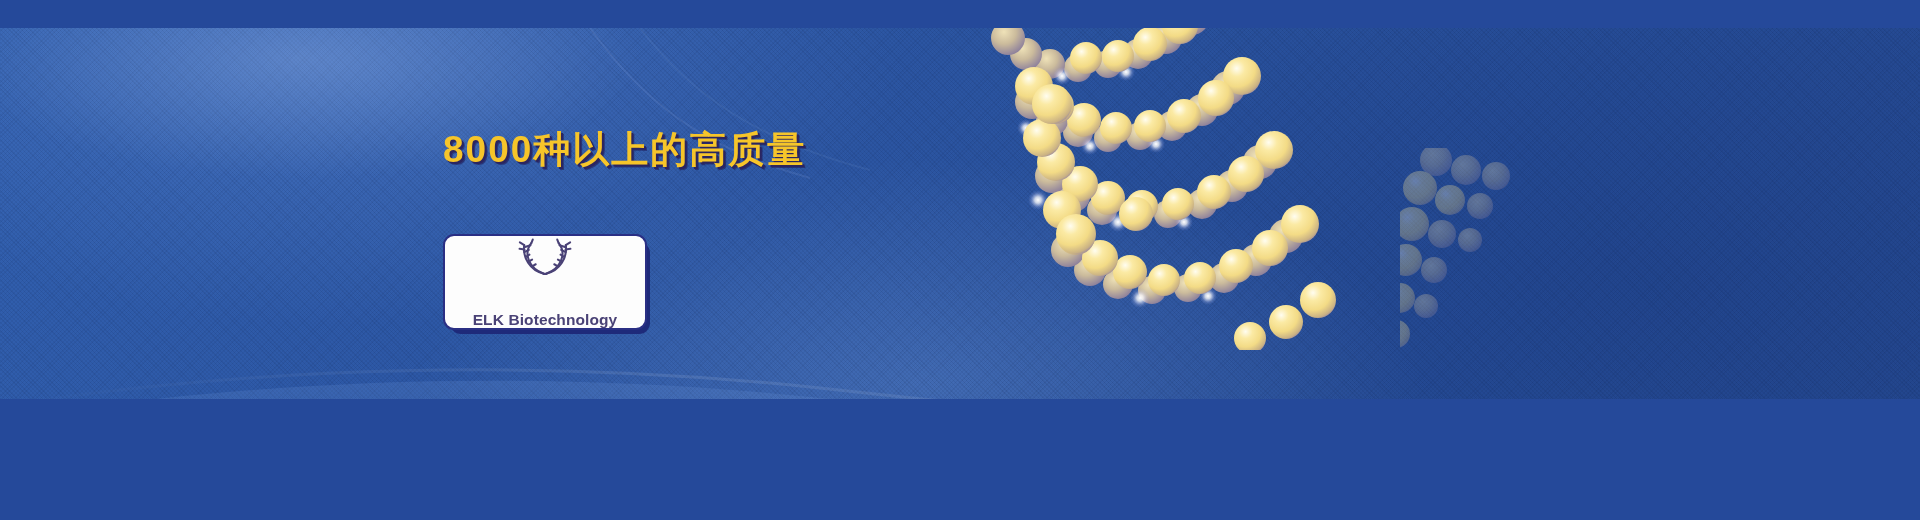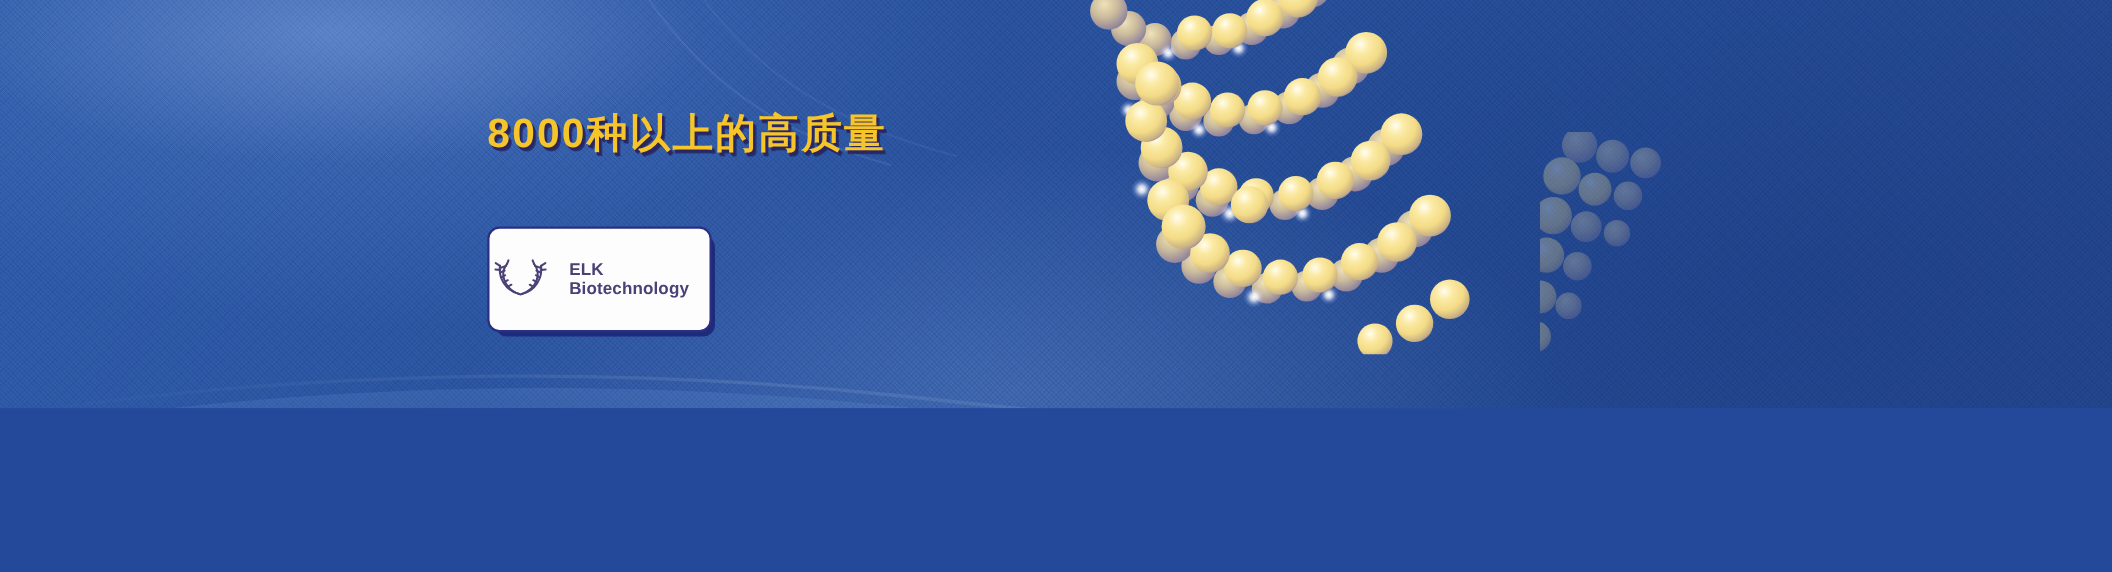--- a/index.html
+++ b/index.html
@@ -10,20 +10,21 @@
     background:#25499a;
   }
 
   .banner{
     position:relative;width:1920px;height:371px;overflow:hidden;
     background:
       radial-gradient(ellipse 900px 420px at 18% 10%, rgba(96,140,214,0.40) 0%, rgba(96,140,214,0.0) 62%),
       radial-gradient(ellipse 760px 340px at 48% 96%, rgba(120,162,226,0.30) 0%, rgba(120,162,226,0.0) 66%),
       radial-gradient(ellipse 1100px 560px at 86% 70%, rgba(26,58,128,0.45) 0%, rgba(26,58,128,0.0) 70%),
       linear-gradient(118deg, #315fae 0%, #2d58a6 28%, #2a539f 56%, #274e99 78%, #264a92 100%);
+    margin-top: 28px;
   }
 
   
   .mesh{
     position:absolute;inset:0;
     background-image:
       repeating-linear-gradient(45deg, rgba(8,22,60,0.085) 0px, rgba(8,22,60,0.085) 1px, rgba(255,255,255,0) 1px, rgba(255,255,255,0) 3px),
       repeating-linear-gradient(-45deg, rgba(8,22,60,0.07) 0px, rgba(8,22,60,0.07) 1px, rgba(255,255,255,0) 1px, rgba(255,255,255,0) 3px);
     pointer-events:none;
   }
@@ -46,21 +47,21 @@
   .logo-card-wrap{
     position:absolute;left:443px;top:206px;width:200px;height:92px;
   }
   .logo-card-shadow{
     position:absolute;left:7px;top:8px;width:200px;height:92px;
     background:#1e2a7a;border-radius:11px;
   }
   .logo-card{
     position:absolute;left:0;top:0;width:200px;height:92px;
     background:#fdfdfd;border:2px solid #2a2f84;border-radius:11px;
-    display:flex;flex-direction:row;align-items:center;justify-content:flex-end;
+    display:flex;flex-direction:column;align-items:center;justify-content:space-between;
     gap:16px;
   }
   .logo-mark{width:64px;height:44px;display:block;margin-top:2px;}
   .logo-word{
     font-size:15.5px;font-weight:700;color:#4a4276;
     letter-spacing:0.1px;line-height:17px;
     font-family:"Liberation Sans","DejaVu Sans",sans-serif;
   }
 
   

